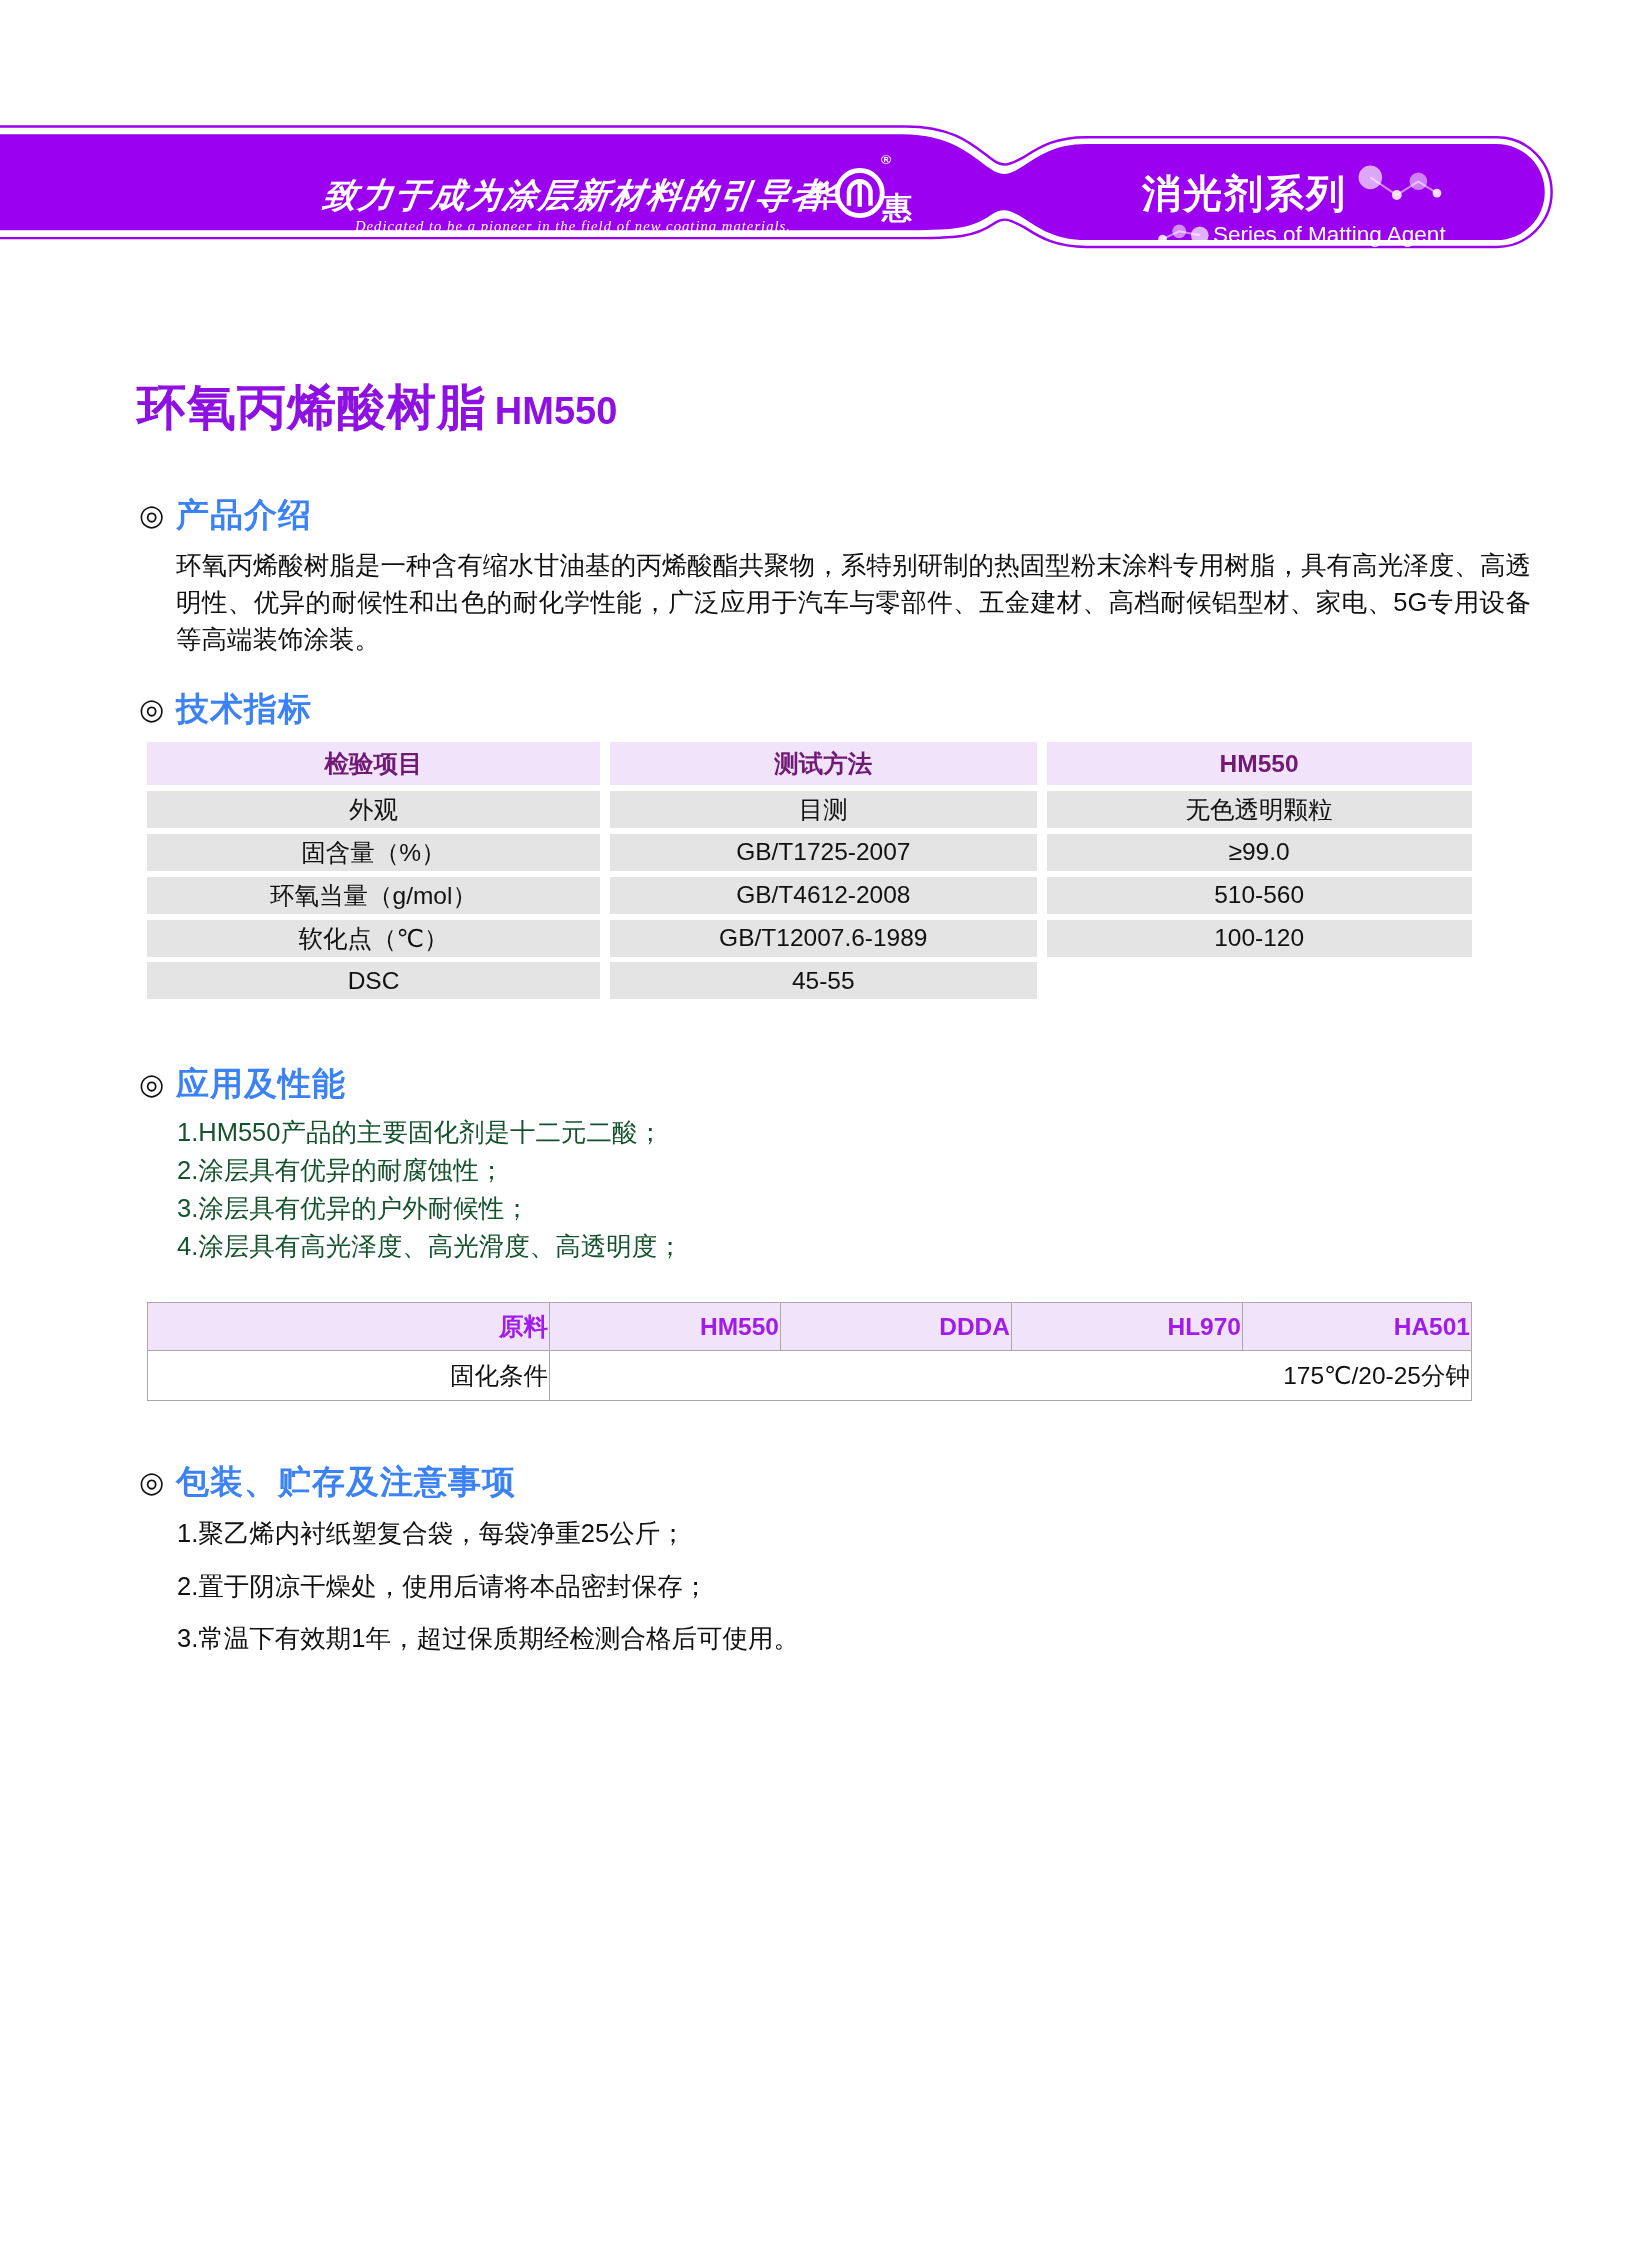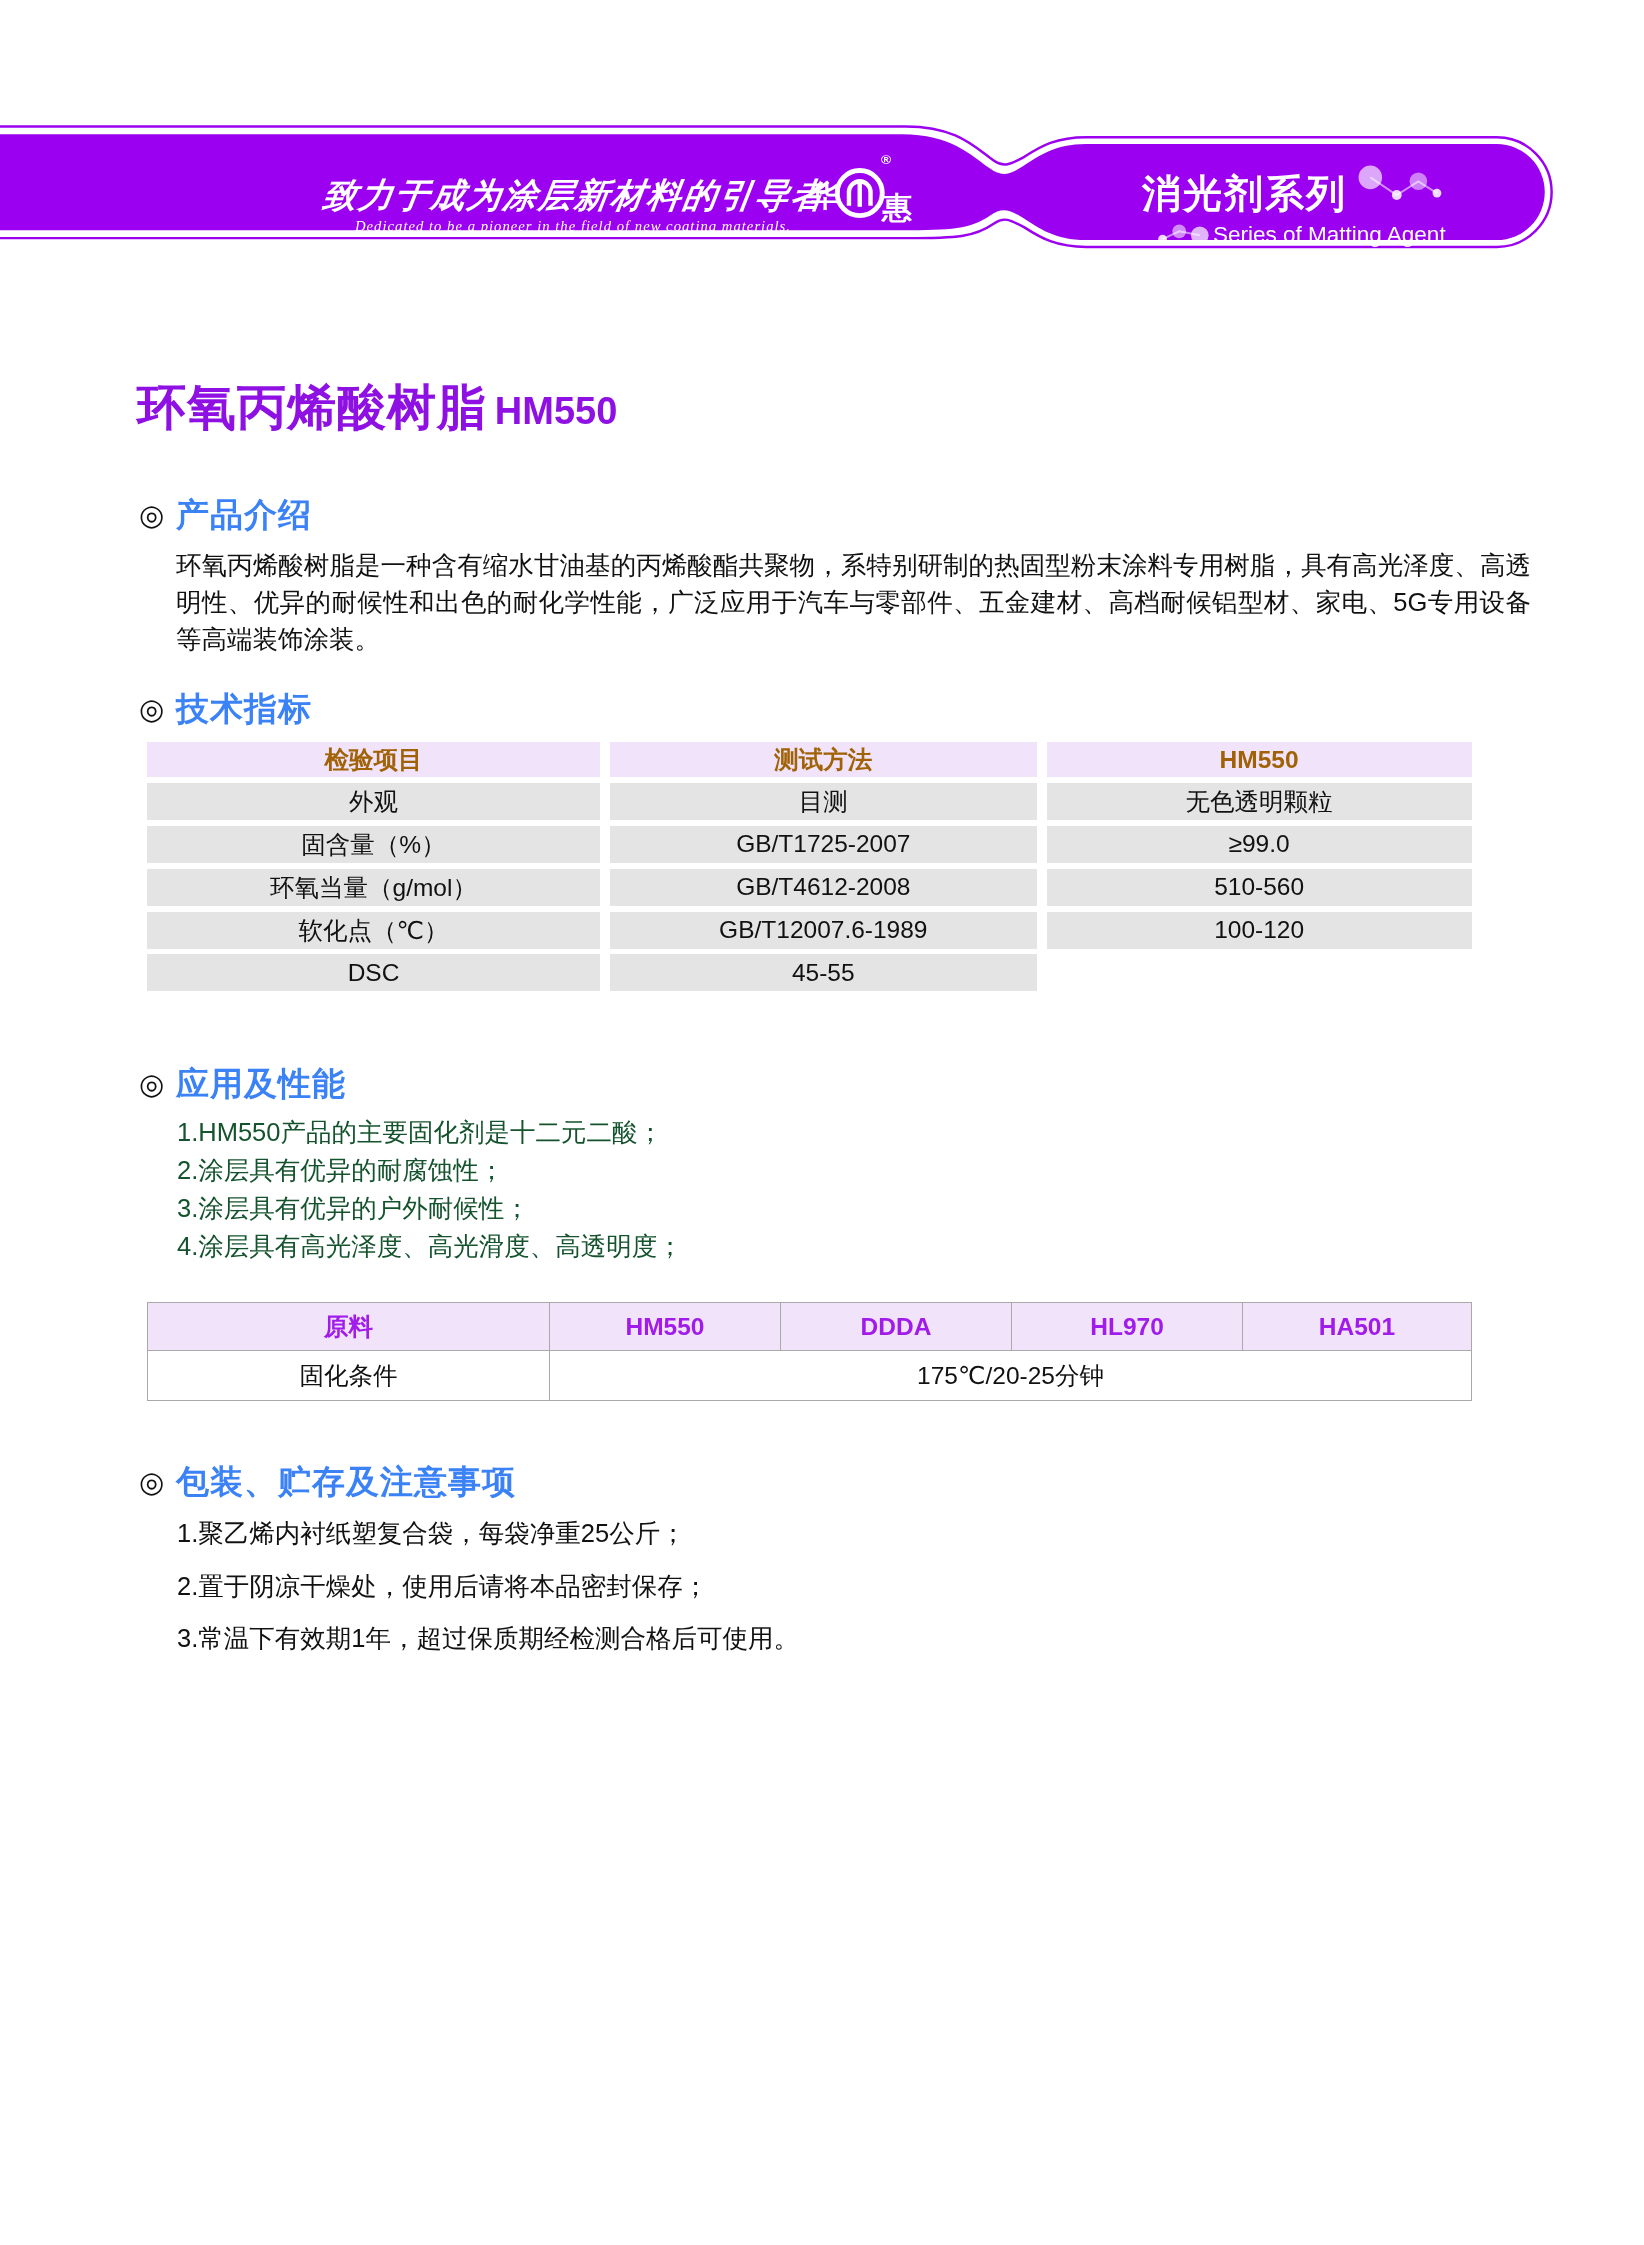--- a/index.html
+++ b/index.html
@@ -48,31 +48,31 @@
   }
   
   .t1{
     position:absolute;left:147px;top:742px;width:1325px;
     display:grid;grid-template-columns:453px 427px 425px;gap:5.9px 9.8px;
   }
   .t1 .c{
     display:flex;align-items:center;justify-content:center;
     font-size:24.5px;color:#111;height:37px;background:#E4E4E4;
   }
-  .t1 .h{height:35px;background:#F0E3FA;color:#a16207;font-weight:bold;}
+  .t1 .h{height:43px;background:#F0E3FA;color:#701a75;font-weight:bold;}
   
   .app-list{position:absolute;left:177px;top:1113px;font-size:25.5px;line-height:38px;color:#14532d;}
   .app-list div{white-space:nowrap;}
   
   .t2{
     position:absolute;left:147px;top:1302px;width:1325px;
     border-collapse:collapse;table-layout:fixed;
   }
   .t2 td{
-    border:1px solid #A9A9A9;text-align:center;vertical-align:middle;
+    border:1px solid #A9A9A9;text-align:right;vertical-align:middle;
     font-size:24.5px;color:#111;height:47px;background:#fff;
   }
   .t2 .h{background:#F0E3FA;color:#A11BEA;font-weight:bold;height:45px;}
   
   .pack-list{position:absolute;left:177px;top:1519px;font-size:25.5px;color:#111;}
   .pack-list div{margin-bottom:23.5px;white-space:nowrap;line-height:29px;}
 </style>
 </head>
 <body>
 

